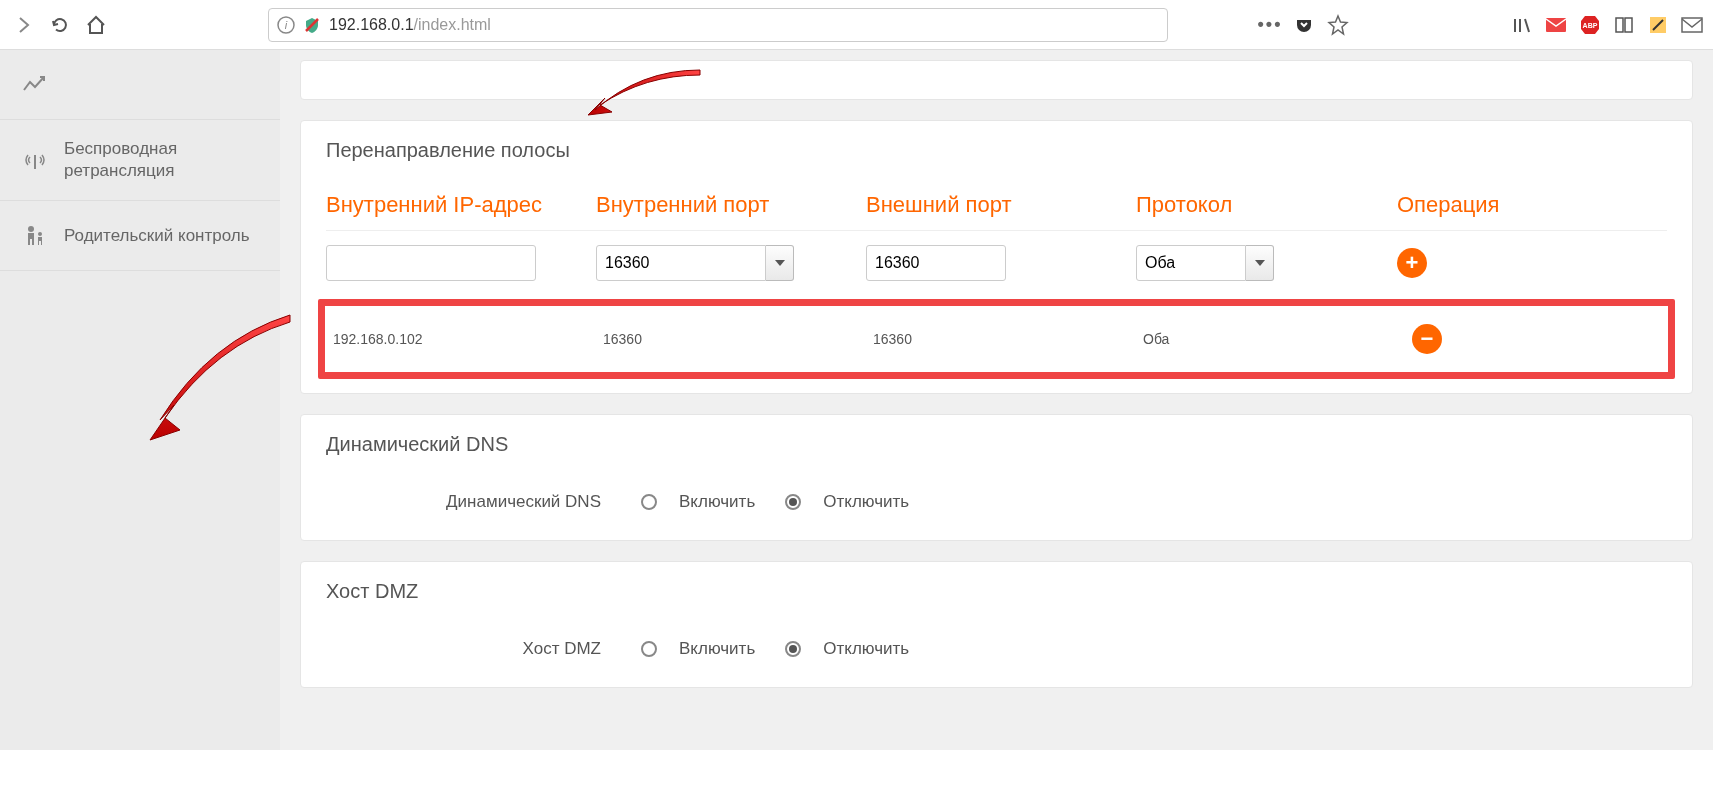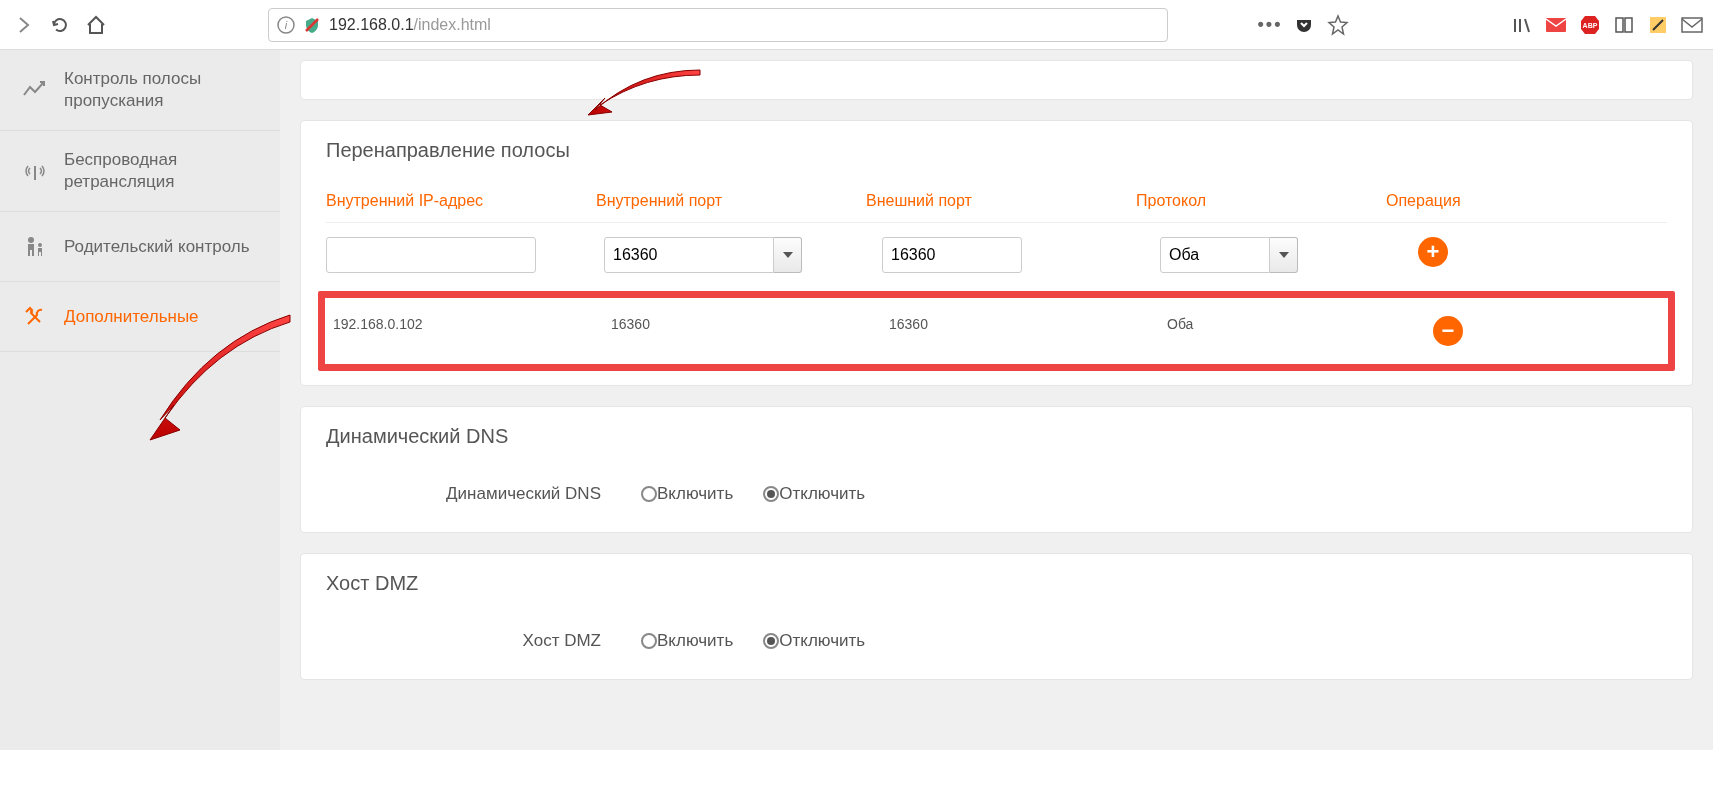--- a/index.html
+++ b/index.html
@@ -16,41 +16,41 @@
 .sidebar { width: 280px; background: #ebebeb; min-height: 700px; }
 .sidebar-item { display: flex; align-items: center; padding: 18px 20px; gap: 14px; border-bottom: 1px solid #ddd; font-size: 17px; color: #666; cursor: pointer; min-height: 70px; }
 .sidebar-item.active { color: #f60; }
 .sidebar-item .si-label { line-height: 1.3; }
 .si-icon { width: 30px; height: 30px; display: flex; align-items: center; justify-content: center; flex-shrink: 0; }
 .content { flex: 1; background: #f0f0f0; padding: 20px 20px 0 20px; min-height: 700px; position: relative; }
 .card { background: #fff; border: 1px solid #e5e5e5; border-radius: 4px; margin-bottom: 20px; padding-bottom: 10px; }
 .card-header { padding: 18px 25px; font-size: 20px; color: #555; }
 .card-body { padding: 0 25px; }
 .table-head { display: flex; border-bottom: 1px solid #eee; padding: 12px 0; }
-.table-head .col { color: #f60; font-size: 16px; }
-.row { display: flex; padding: 14px 0; gap: 8px; }
+.table-head .col { color: #f60; font-size: 22px; }
+.row { display: flex; align-items: center; padding: 14px 0; }
 .col1 { width: 270px; padding-right: 10px; }
 .col2 { width: 270px; }
 .col3 { width: 270px; padding-right: 10px; }
 .col4 { width: 250px; padding-right: 10px; }
-.col5 { width: 100px; text-align: left; }
+.col5 { width: 100px; text-align: left; margin-left: 11px; }
 .inp { border: 1px solid #ccc; border-radius: 3px; height: 36px; padding: 0 8px; font-size: 16px; width: 140px; }
 .inp-wide { width: 210px; }
 .combo { display: inline-flex; }
 .combo-btn { width: 28px; height: 36px; background: linear-gradient(#fdfdfd,#e9e9e9); border: 1px solid #bbb; border-left: none; border-radius: 0 3px 3px 0; display: flex; align-items: center; justify-content: center; cursor: pointer; }
 .combo .inp { border-radius: 3px 0 0 3px; }
 .select { display: inline-flex; }
 .select .inp { border-radius: 3px 0 0 3px; width: 110px; }
 .icon-btn { width: 30px; height: 30px; border-radius: 50%; display: inline-flex; align-items: center; justify-content: center; color: #fff; font-size: 22px; font-weight: bold; cursor: pointer; }
 .icon-plus { background: #f60; }
 .icon-minus { background: #f60; }
 .highlight-row { border: 7px solid #ef4444; border-radius: 2px; margin: 4px -8px; padding: 18px 8px !important; }
 .radio-row { display: flex; align-items: center; justify-content: flex-start; padding: 18px 80px; gap: 30px; font-size: 17px; }
 .radio-label { width: 220px; text-align: right; margin-right: 10px; }
-.radio-opt { display: flex; align-items: center; gap: 0; cursor: pointer; }
+.radio-opt { display: flex; align-items: center; gap: 22px; cursor: pointer; }
 .radio { width: 16px; height: 16px; border: 2px solid #888; border-radius: 50%; display: inline-flex; align-items: center; justify-content: center; }
 .radio.checked::after { content: ""; width: 8px; height: 8px; background: #555; border-radius: 50%; }
 .arrow { position: absolute; pointer-events: none; }
 svg { display: block; }
 </style>
 </head>
 <body>
 
 <div class="browser-bar">
   <div class="nav-btn">
@@ -138,50 +138,40 @@
 </div>
 
 <div class="page">
   <div class="sidebar">
     <div class="sidebar-item">
       <span class="si-icon">
           <svg width="26" height="26" viewBox="0 0 26 26">
             <path d="M2 18 L8 10 L13 15 L22 5 M18 5 H22 V9" fill="none" stroke="#888" stroke-width="2"></path>
           </svg>
         </span>
-      <span class="si-label">Контроль полосы пропускания</span>
     </div>
     <div class="sidebar-item">
       <span class="si-icon">
           <svg width="26" height="26" viewBox="0 0 26 26">
             <line x1="13" y1="8" x2="13" y2="22" stroke="#888" stroke-width="2"></line>
             <path d="M8 10 Q5 13 8 16 M6 8 Q2 13 6 18 M18 10 Q21 13 18 16 M20 8 Q24 13 20 18" fill="none" stroke="#888" stroke-width="1.5"></path>
           </svg>
         </span>
       <span class="si-label">Беспроводная ретрансляция</span>
     </div>
     <div class="sidebar-item">
       <span class="si-icon">
           <svg width="26" height="26" viewBox="0 0 26 26">
             <circle cx="9" cy="6" r="3" fill="#888"></circle>
             <path d="M6 10 H12 V22 H10 V16 H8 V22 H6 Z" fill="#888"></path>
             <circle cx="18" cy="11" r="2" fill="#888"></circle>
             <path d="M16 14 H20 V22 H19 V18 H17 V22 H16 Z" fill="#888"></path>
           </svg>
         </span>
       <span class="si-label">Родительский контроль</span>
-    </div>
-    <div class="sidebar-item active">
-      <span class="si-icon">
-          <svg width="26" height="26" viewBox="0 0 26 26">
-            <path d="M6 20 L14 12 M20 6 A4 4 0 0 0 15 11 L14 12" fill="none" stroke="#f60" stroke-width="2"></path>
-            <path d="M18 18 L10 10 M4 8 L8 4 L10 6 L9 7 L10 8 L9 9 L10 10" fill="none" stroke="#f60" stroke-width="2"></path>
-          </svg>
-        </span>
-      <span class="si-label">Дополнительные</span>
     </div>
   </div>
 
   <div class="content">
 
     <div class="card" style="height:40px;padding:0;margin-top:-10px"></div>
 
     <div class="card">
       <div class="card-header">Перенаправление полосы</div>
       <div class="card-body">

